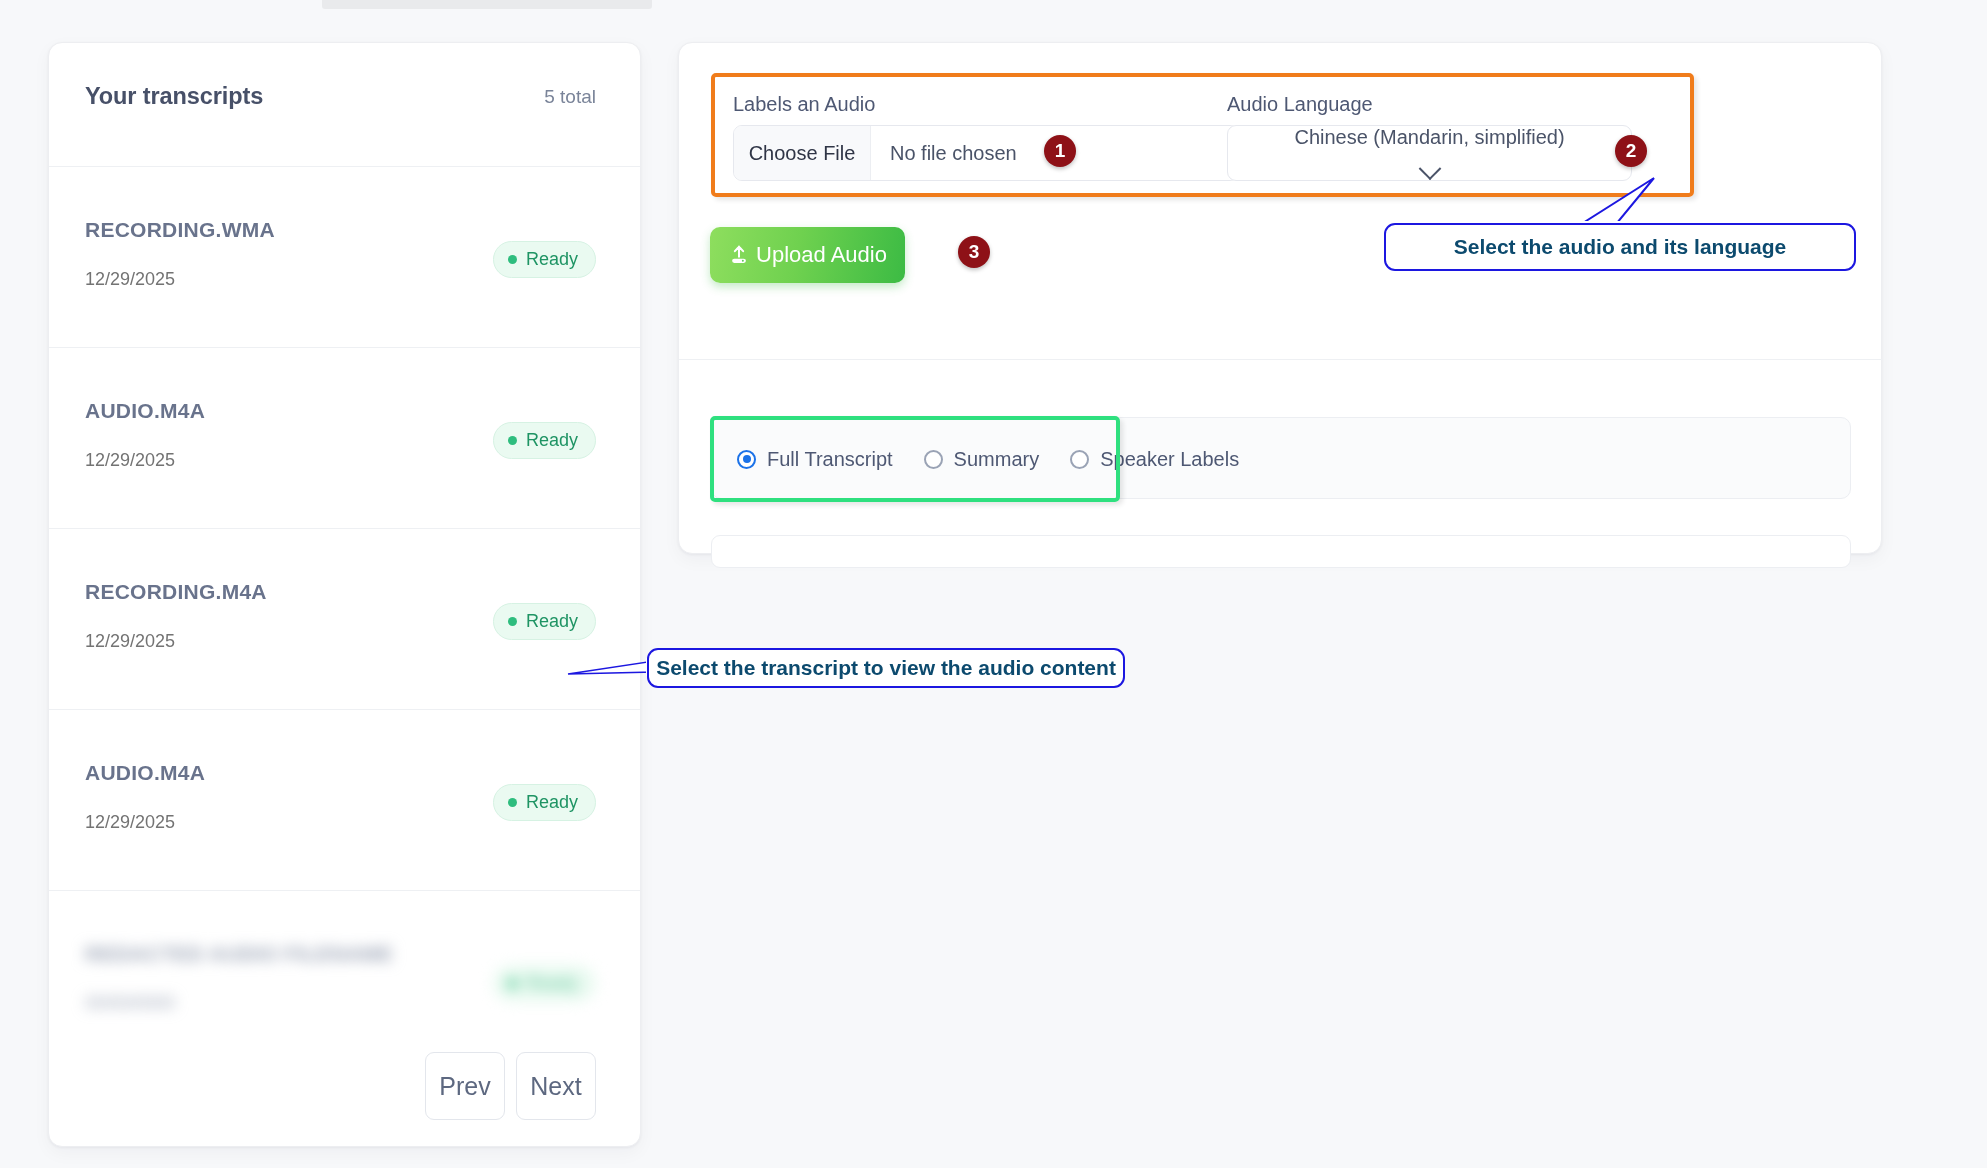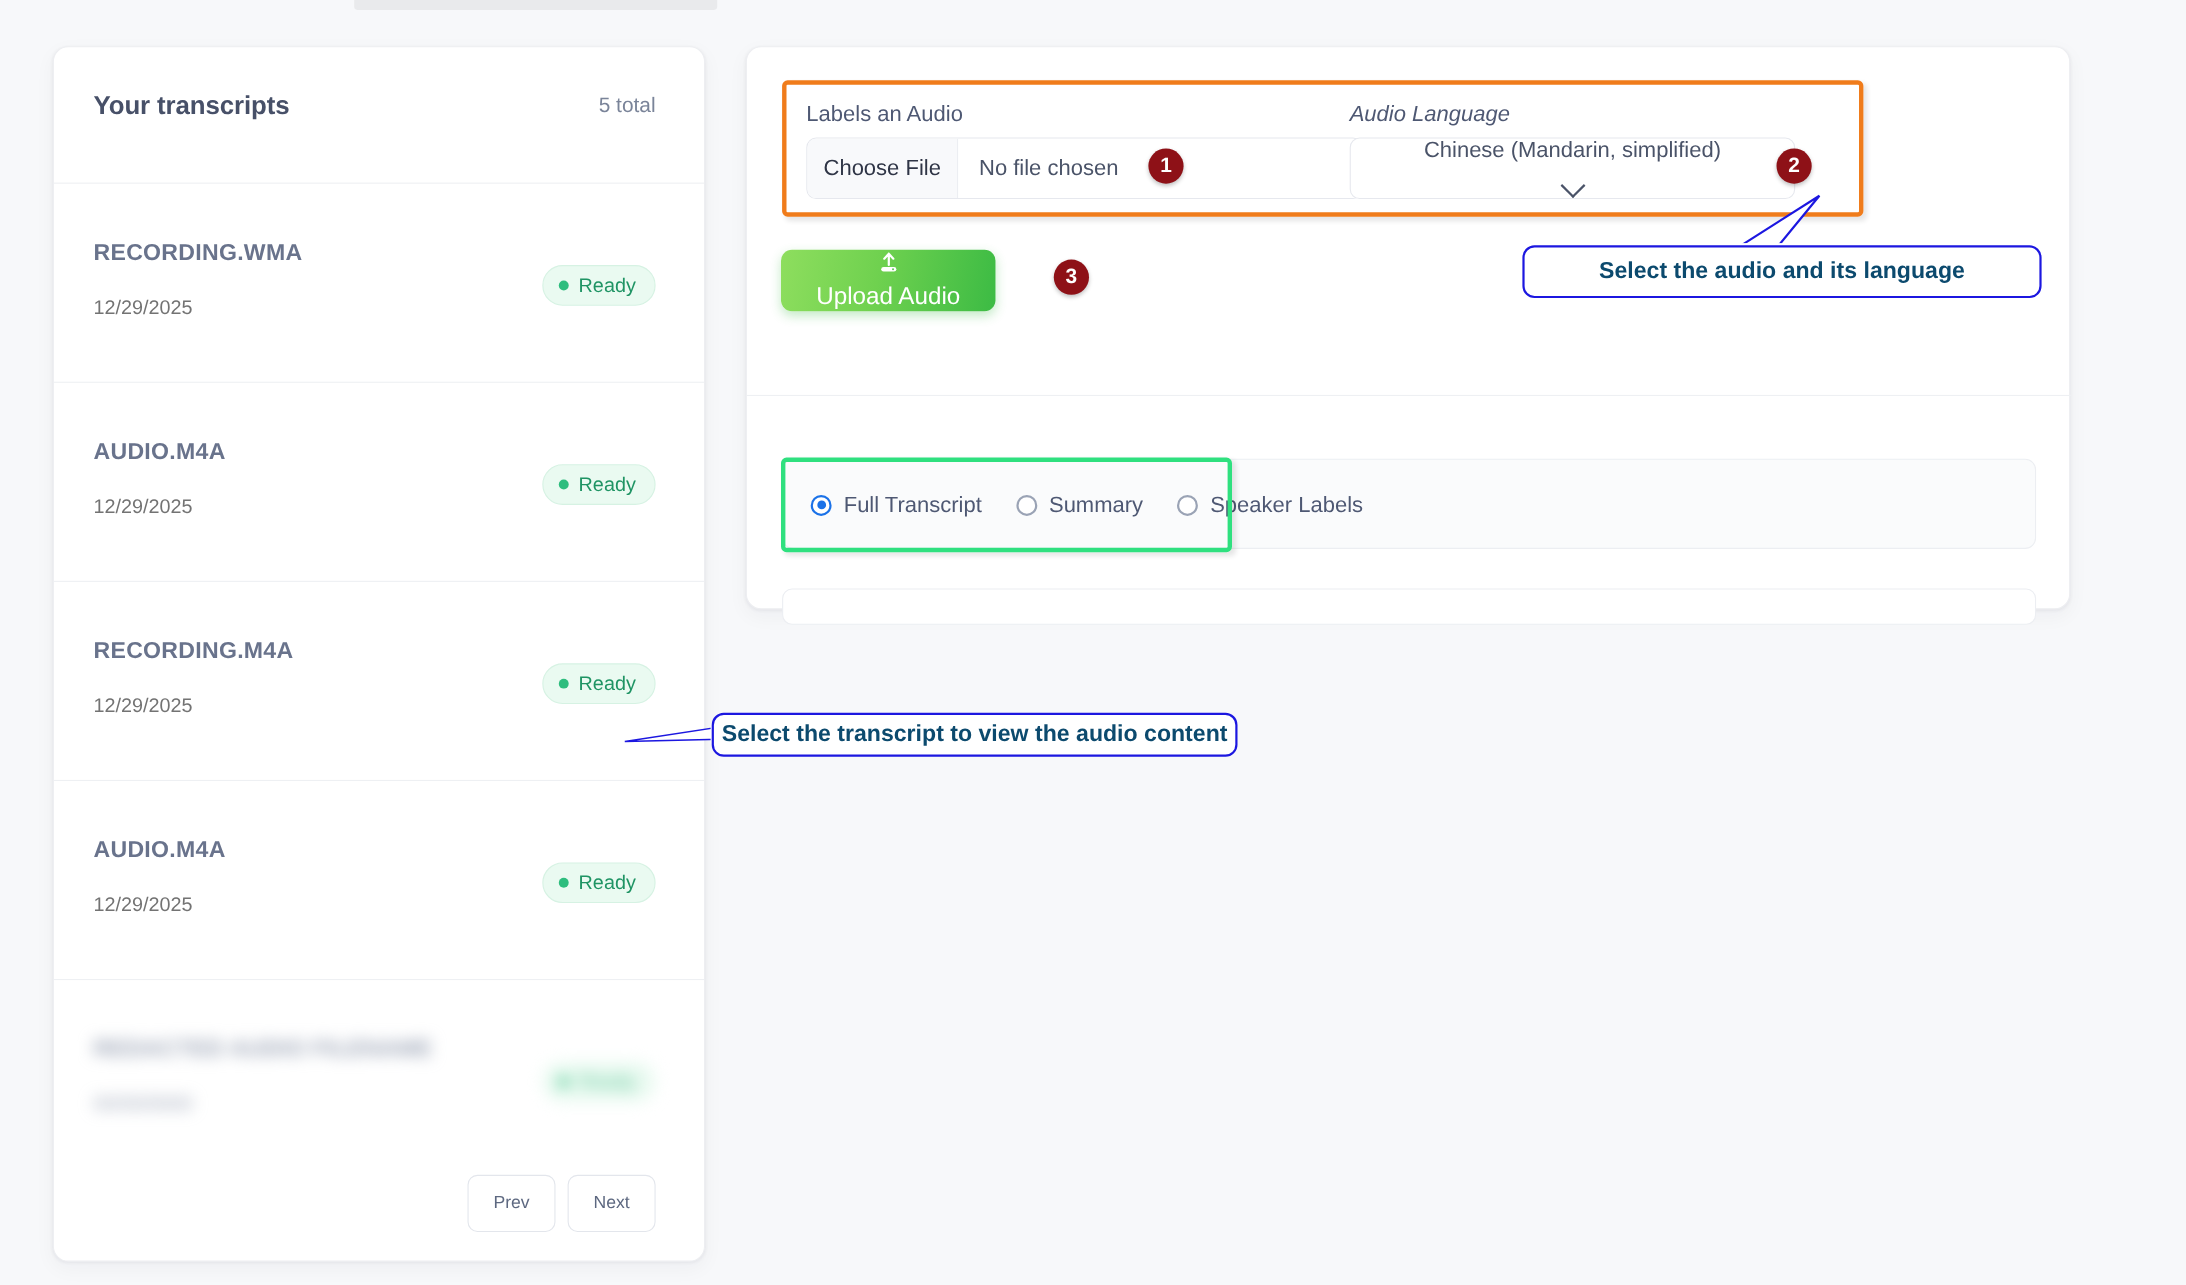--- a/index.html
+++ b/index.html
@@ -101,25 +101,25 @@
   }
   .tr-item.blurred .badge { color: #63c79b; border-color: transparent; }
 
   .pager {
     position: absolute;
     right: 44px; bottom: 26px;
     display: flex;
     gap: 11px;
   }
   .pg-btn {
-    width: 80px; height: 52px;
+    width: 80px; height: 68px;
     background: #fff;
     border: 1px solid #e3e6ec;
     border-radius: 9px;
-    font-size: 16px;
+    font-size: 25px;
     color: #5d6880;
     font-family: "Liberation Sans", sans-serif;
     cursor: pointer;
   }
 
   
   .right-card {
     position: absolute;
     left: 678px; top: 42px;
     width: 1204px; height: 512px;
@@ -142,21 +142,21 @@
     border-radius: 5px;
     box-shadow: 3px 3px 5px rgba(0,0,0,.10);
     pointer-events: none;
   }
   .field-label {
     position: absolute;
     font-size: 20px;
     color: #4e5873;
   }
   .lbl-audio { left: 22px; top: 20px; }
-  .lbl-lang  { left: 516px; top: 20px; font-style: italic; }
+  .lbl-lang  { left: 516px; top: 20px; }
 
   .file-input {
     position: absolute;
     left: 22px; top: 52px;
     width: 506px; height: 56px;
     background: #fff;
     border: 1px solid #e6e8ee;
     border-radius: 9px;
     display: flex;
     align-items: stretch;
@@ -211,21 +211,20 @@
     background: linear-gradient(100deg,#8ede5e 0%,#6fd14f 45%,#3cbb44 100%);
     color: #fff;
     font-size: 22px;
     font-family: "Liberation Sans", sans-serif;
     display: flex;
     align-items: center;
     justify-content: center;
     gap: 6px;
     box-shadow: 0 4px 10px rgba(60,187,68,.30);
     cursor: pointer;
-    flex-direction: column;
   }
   .upload-ico { width: 22px; height: 22px; flex: none; }
 
   .divider {
     position: absolute;
     left: 0; top: 316px;
     width: 1204px; height: 1px;
     background: #eef0f3;
   }
 

